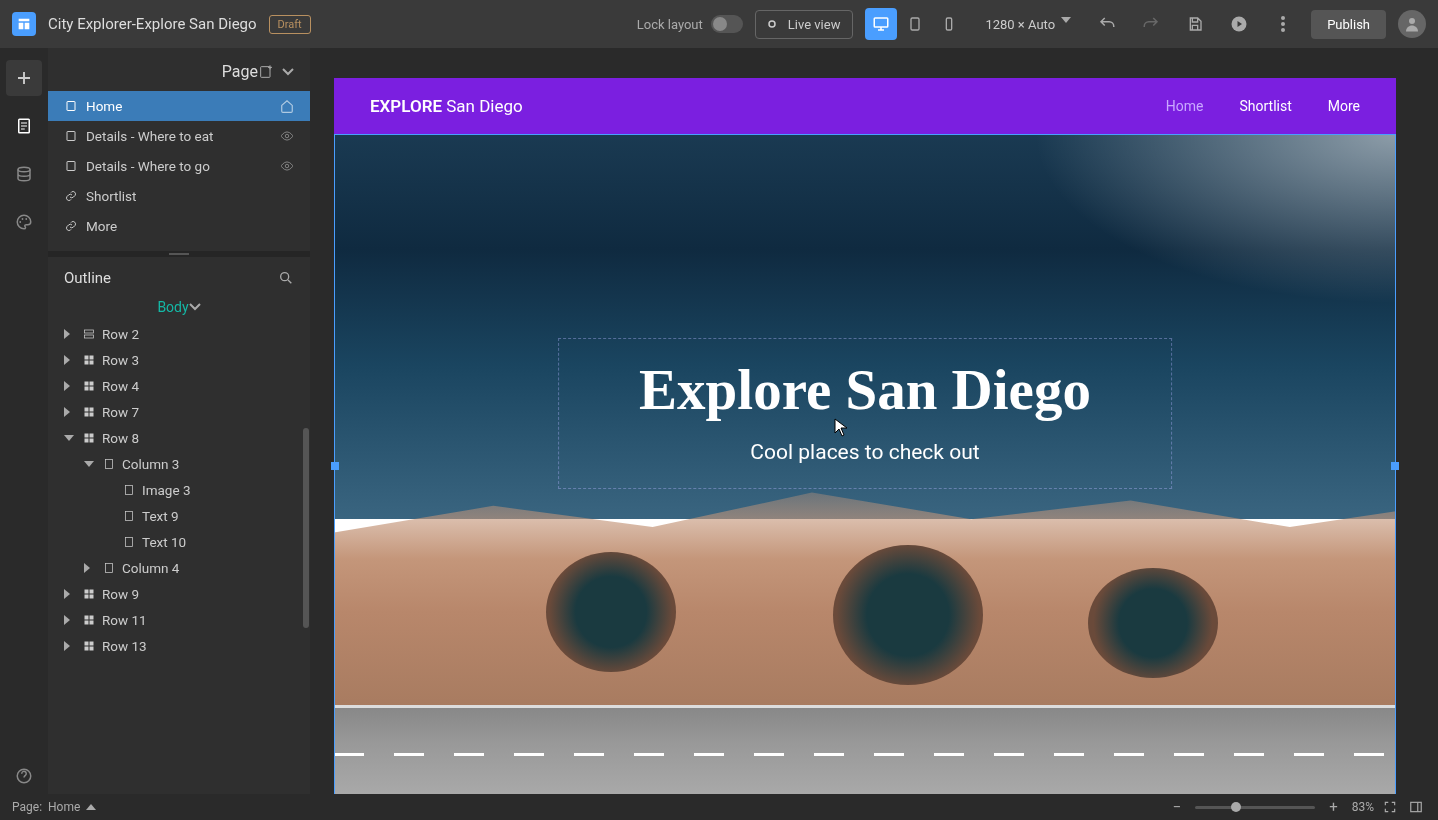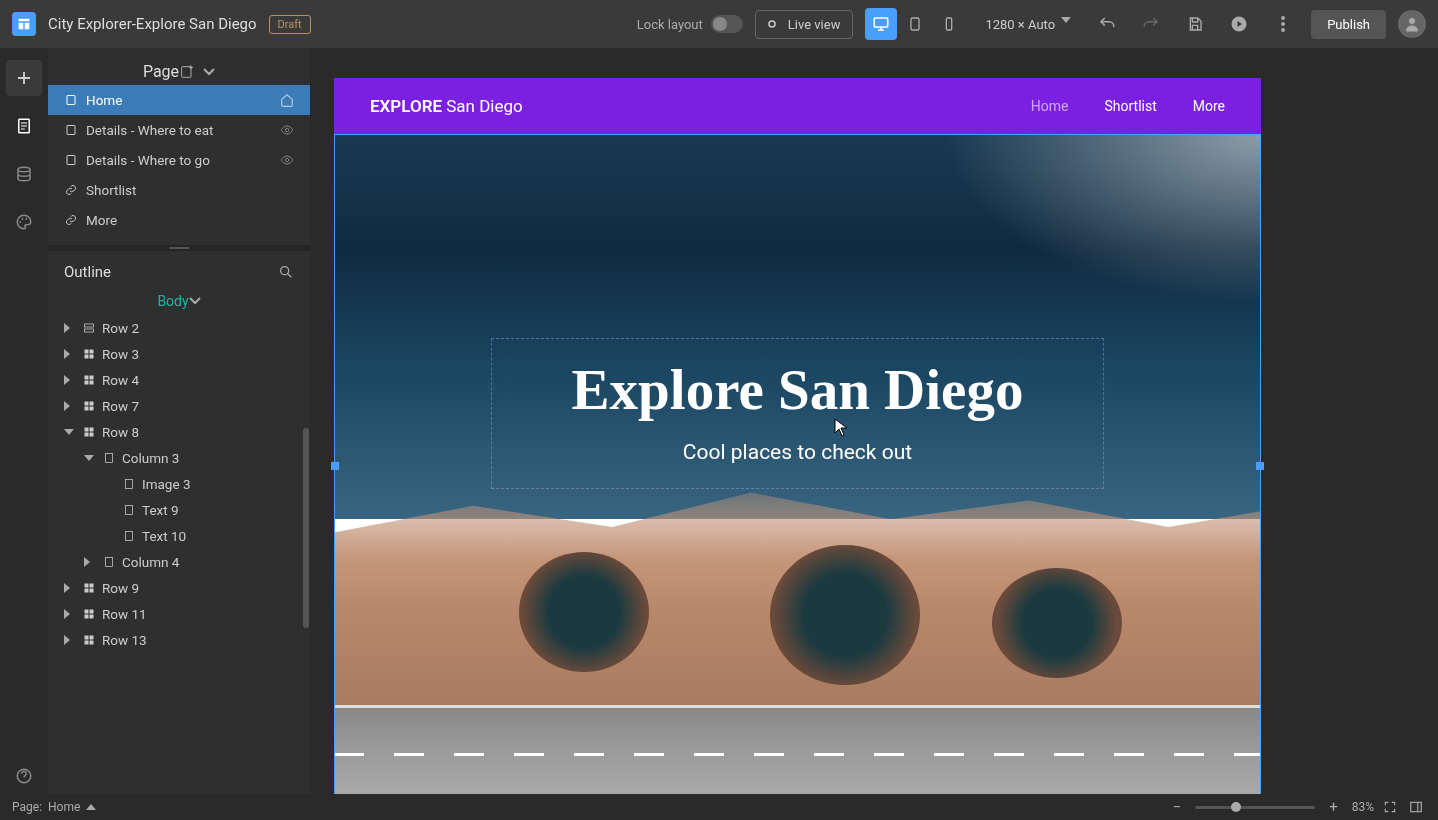--- a/index.html
+++ b/index.html
@@ -26,21 +26,21 @@
 
 
 .left-rail { position: absolute; left: 0; top: 48px; bottom: 26px; width: 48px; background: #2a2a2a; display: flex; flex-direction: column; align-items: center; padding-top: 12px; gap: 12px; }
 .rail-btn { width: 36px; height: 36px; display: flex; align-items: center; justify-content: center; cursor: pointer; color: #888; border-radius: 4px; }
 .rail-btn.add { background: #3a3a3a; }
 .rail-btn.active { color: #fff; }
 .rail-spacer { flex: 1; }
 
 
 .left-panel { position: absolute; left: 48px; top: 48px; bottom: 26px; width: 262px; background: #2f2f2f; display: flex; flex-direction: column; }
-.panel-section-header { display: flex; align-items: center; justify-content: center; padding: 14px 16px 4px; }
+.panel-section-header { display: flex; align-items: center; justify-content: flex-end; padding: 14px 16px 10px; }
 .panel-title { font-size: 16px; color: #ddd; }
 .panel-actions { display: flex; gap: 8px; align-items: center; }
 
 .page-list { padding: 0 0 10px; }
 .page-item { display: flex; align-items: center; gap: 8px; padding: 7px 16px; font-size: 13.5px; cursor: pointer; color: #ccc; }
 .page-item.selected { background: #3b7cb8; color: #fff; }
 .page-item .item-icon { width: 14px; display: flex; align-items: center; justify-content: center; flex-shrink: 0; }
 .page-item .trailing { margin-left: auto; opacity: 0.6; }
 
 .divider { height: 6px; background: #252525; position: relative; }
@@ -53,21 +53,21 @@
 .outline-tree { flex: 1; overflow-y: auto; padding-bottom: 10px; }
 .tree-item { display: flex; align-items: center; gap: 6px; padding: 5px 8px 5px 16px; font-size: 13.5px; color: #ccc; cursor: pointer; }
 .tree-item .chevron { width: 12px; flex-shrink: 0; display: flex; align-items: center; }
 .tree-item .type-icon { width: 14px; flex-shrink: 0; display: flex; align-items: center; justify-content: center; }
 .tree-item.depth-1 { padding-left: 36px; }
 .tree-item.depth-2 { padding-left: 56px; }
 .tree-scroll-thumb { position: absolute; right: 0; width: 6px; height: 200px; background: #555; border-radius: 3px; top: 0; }
 
 
 .canvas-area { position: absolute; left: 310px; top: 48px; right: 0; bottom: 26px; background: #2a2a2a; overflow: hidden; }
-.canvas-frame { position: absolute; left: 24px; top: 30px; width: 927px; height: 720px; background: #fff; }
+.canvas-frame { position: absolute; left: 24px; top: 30px; width: 1062px; height: 720px; background: #fff; }
 
 
 .site-nav { height: 56px; background: #7b1fe0; display: flex; align-items: center; padding: 0 36px; }
 .site-brand { color: #fff; font-size: 17px; font-weight: 600; }
 .site-brand .light { font-weight: 400; }
 .site-nav-spacer { flex: 1; }
 .site-nav-links { display: flex; gap: 36px; }
 .site-nav-link { color: #fff; font-size: 14px; cursor: pointer; }
 .site-nav-link.active { color: #c9a8ff; }
 

